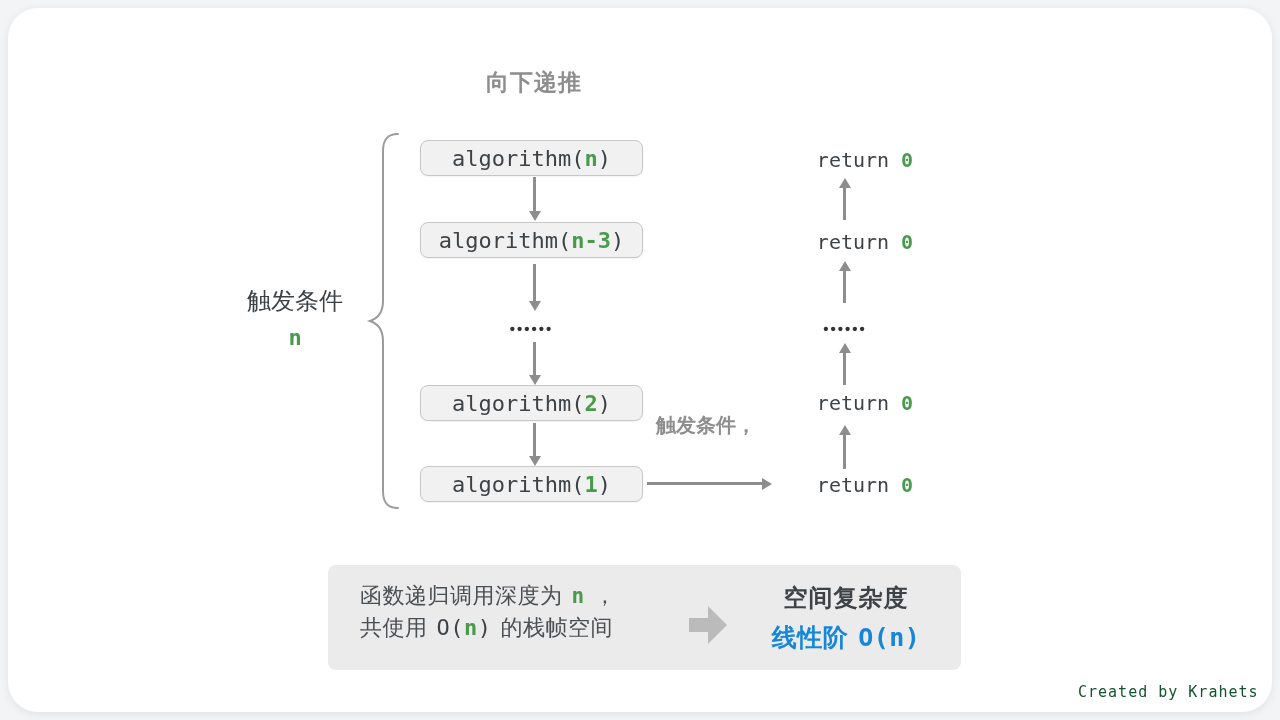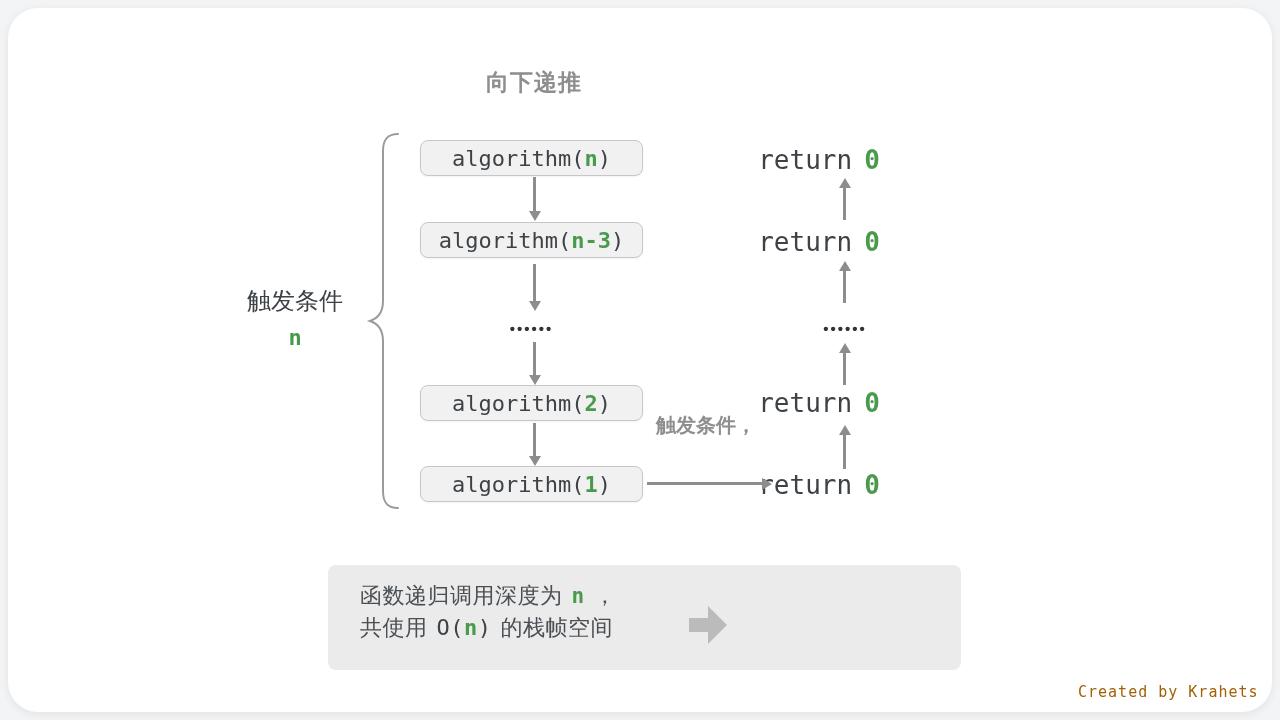--- a/index.html
+++ b/index.html
@@ -38,23 +38,23 @@
 
   .callbox {
     position:absolute; left:412px; width:223px; height:36px;
     background:#f1f1f1; border:1.5px solid #c7c7c7; border-radius:8px;
     display:flex; align-items:center; justify-content:center;
     font-family:"DejaVu Sans Mono","Liberation Mono",monospace;
     font-size:22px; color:#3d4247;
     box-shadow:0 1px 2px rgba(0,0,0,0.05);
   }
   .ret {
-    position:absolute; left:724px; width:174px; height:26px; text-align:center;
+    position:absolute; left:770px; width:174px; height:26px; text-align:center;
     font-family:"DejaVu Sans Mono","Liberation Mono",monospace;
-    font-size:26px; color:#3d4247; line-height:26px;
+    font-size:20px; color:#3d4247; line-height:26px;
   }
   .ret .retval { margin-left:12px; }
 
   .dots {
     position:absolute; top:312px; height:18px; text-align:center;
     font-size:15px; font-weight:bold; letter-spacing:2px; color:#333333;
     line-height:18px;
   }
   .dots-left  { left:412px; width:223px; }
   .dots-right { left:750px; width:174px; }
@@ -98,21 +98,21 @@
   .sum-left .sp-l { margin-left:9px; }
   .sum-left .sp-r { margin-right:9px; }
   .block-arrow { position:absolute; left:681px; top:597px; }
   .sum-right { position:absolute; left:728px; top:574px; width:220px; text-align:center; }
   .sum-r1 { font-size:24px; font-weight:bold; color:#3d4247; letter-spacing:1px; }
   .sum-r2 { margin-top:7px; font-size:25px; font-weight:bold; letter-spacing:0.5px; }
   .sum-r2 .omono { font-family:"DejaVu Sans Mono","Liberation Mono",monospace; margin-left:10px; font-weight:bold; }
 
   .watermark {
     position:absolute; left:1070px; top:675px;
-    font-size:15px; color:#a16207; letter-spacing:1px;
+    font-size:15px; color:#14532d; letter-spacing:1px;
   }
 </style>
 </head>
 <body>
 
 <div class="card">
 
   <div class="col-header hdr-down">向下递推</div>
 
   <div class="depth-label">触发条件</div>
@@ -173,15 +173,19 @@
   </div>
 
   <div class="summary"></div>
   <div class="sum-left">
     <div><span>函数递归调用深度为</span><span class="green mono var">n</span><span>，</span></div>
     <div><span>共使用</span><span class="omono sp-l">O(</span><span class="green mono">n</span><span class="omono sp-r">)</span><span>的栈帧空间</span></div>
   </div>
   <svg class="block-arrow" width="40" height="41" viewBox="0 0 40 41">
     <polygon points="0,13 19,13 19,1 38,20 19,39 19,27 0,27" fill="#bbbbbb"></polygon>
   </svg>
+  <div class="sum-right">
+    <div class="sum-r1">空间复杂度</div>
+    <div class="sum-r2 blue"><span>线性阶</span><span class="omono">O(n)</span></div>
+  </div>
 
   <div class="watermark mono">Created by Krahets</div>
 </div>
 
 </body></html>

